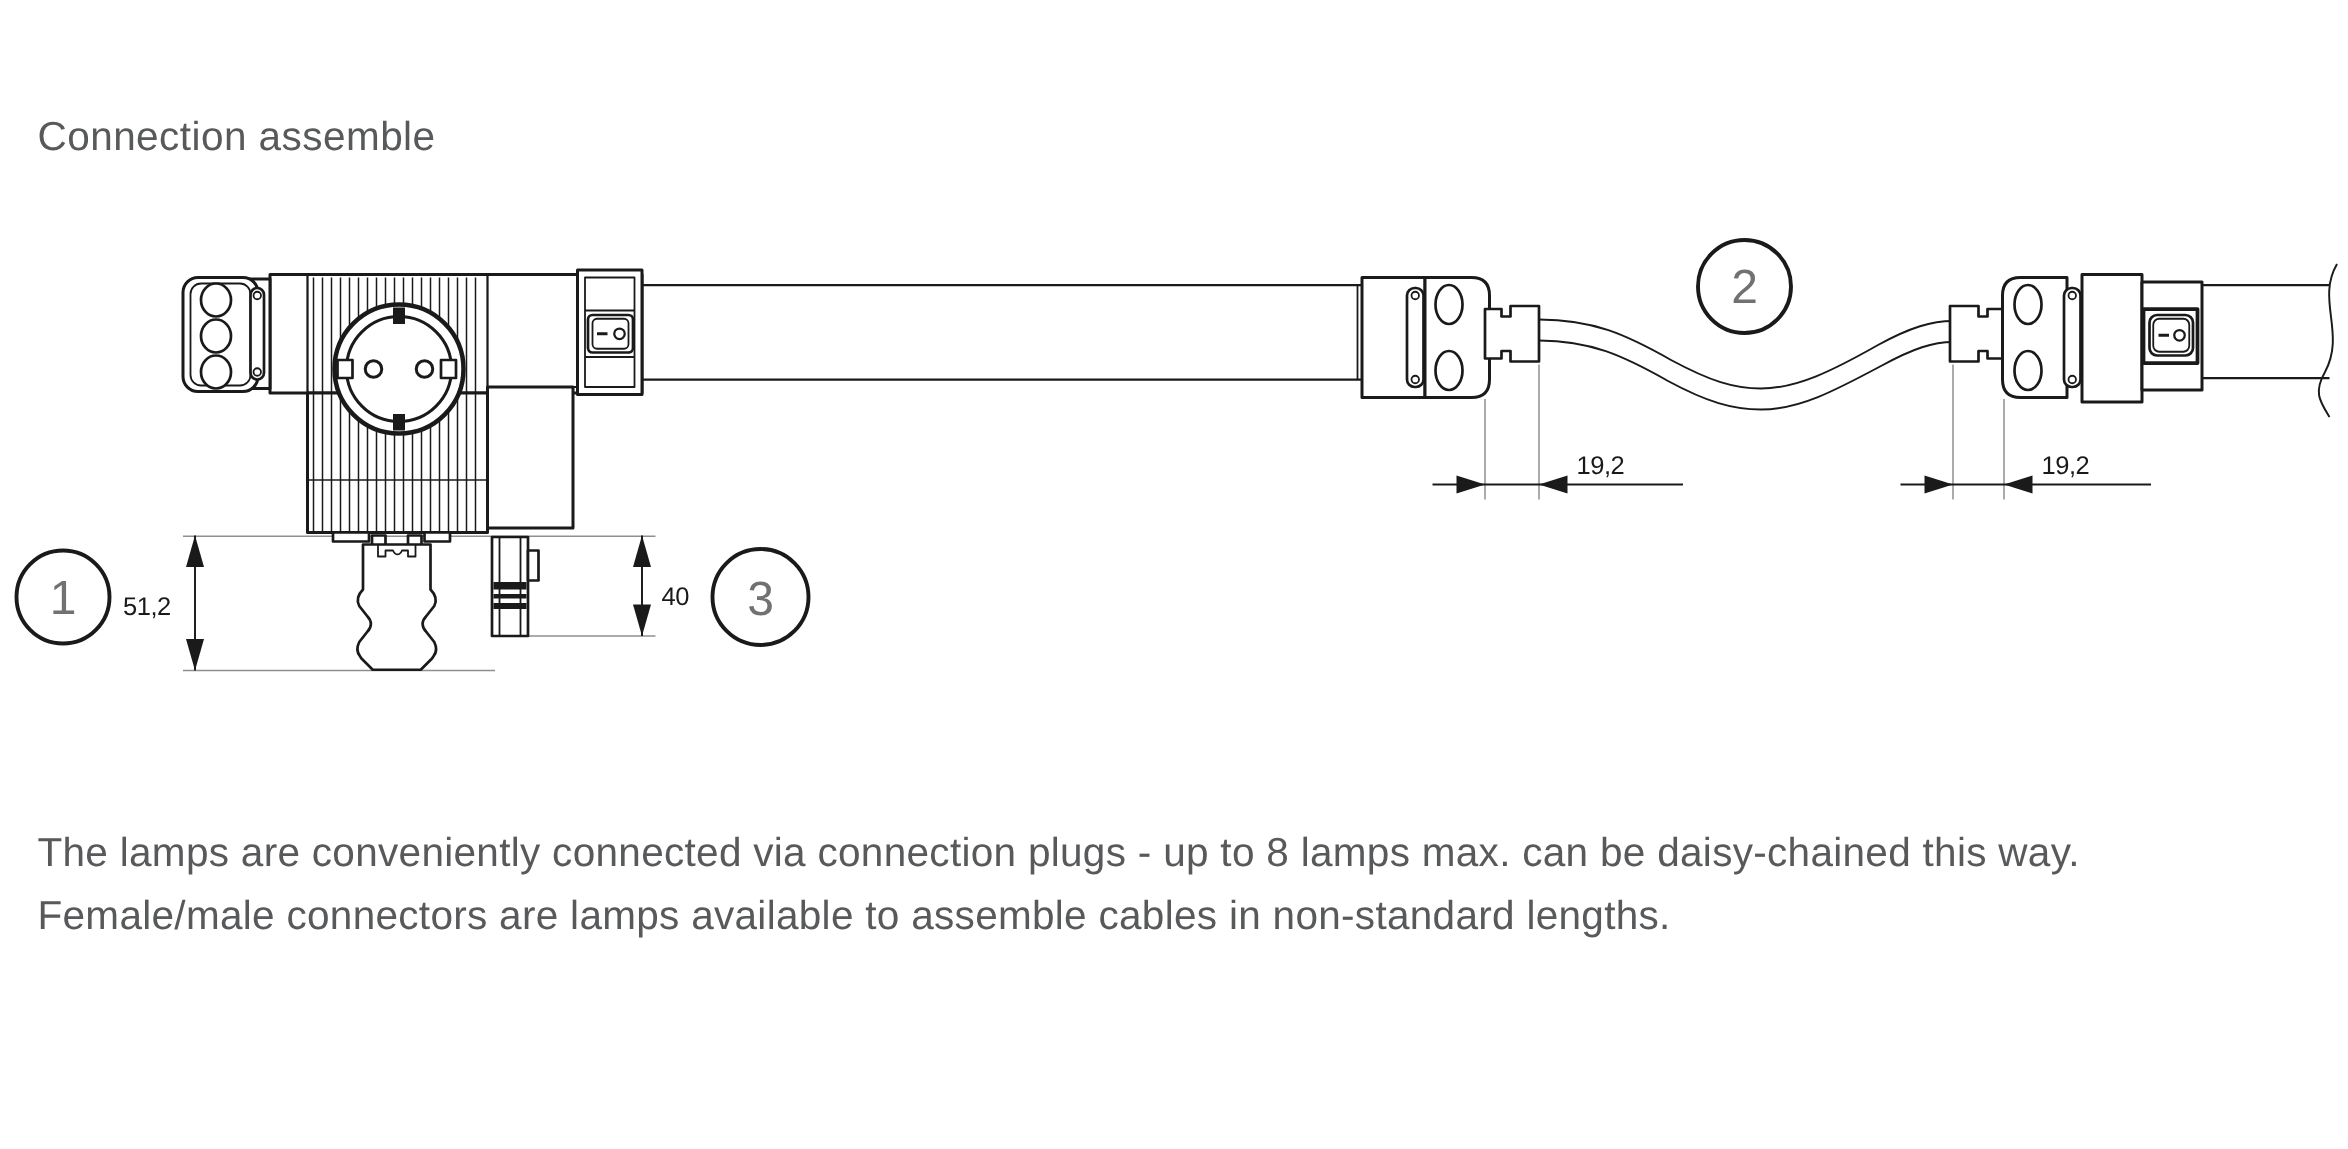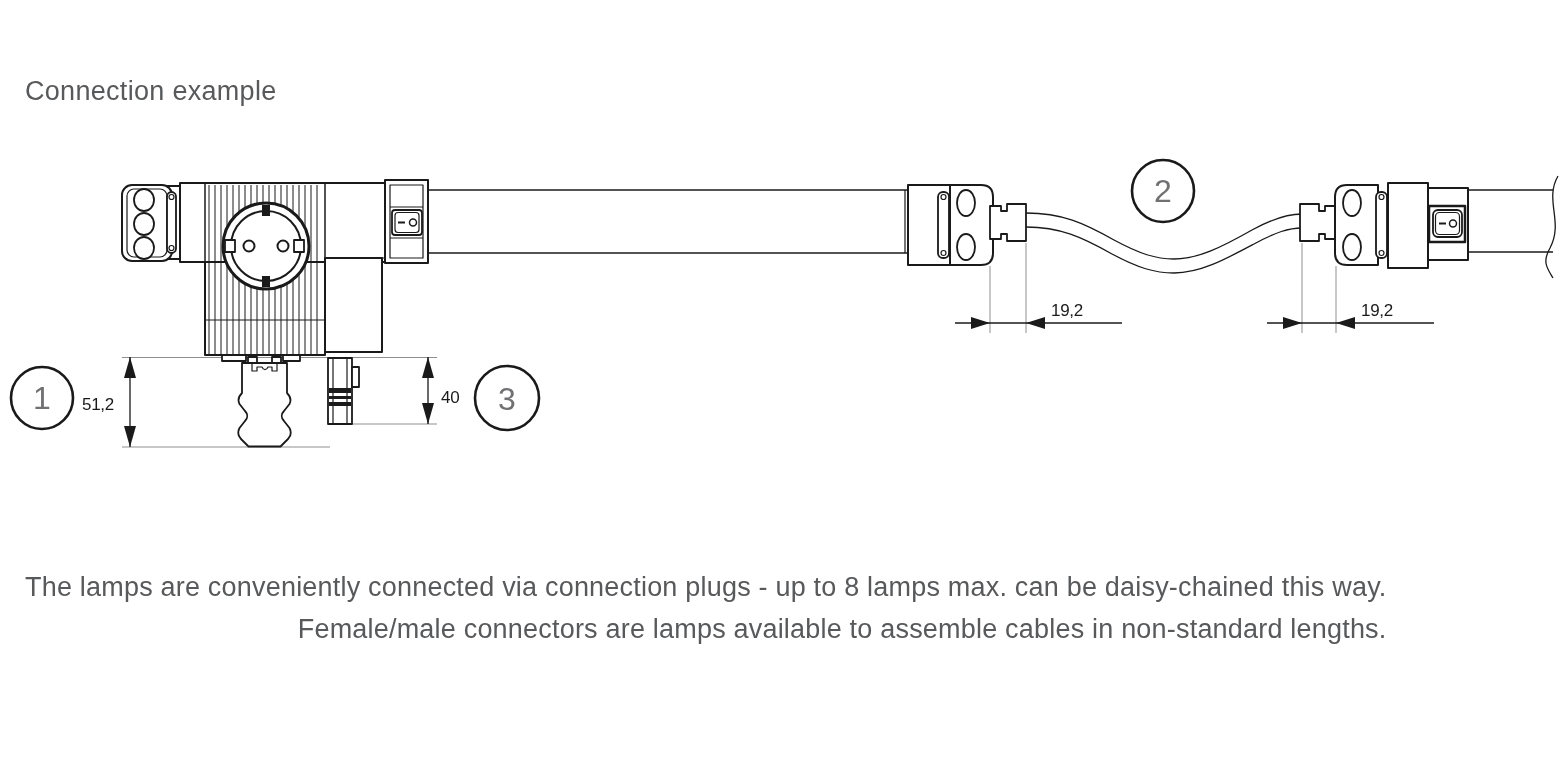--- a/index.html
+++ b/index.html
@@ -6,44 +6,44 @@
   body{
     width:1565px;height:766px;position:relative;overflow:hidden;
     background:#ffffff;
     font-family:"Liberation Sans",sans-serif;
   }
   .title{
     position:absolute;left:25px;top:54px;
     font-size:27px;font-weight:400;color:#58595b;letter-spacing:.3px;
   }
   .desc{
-    position:absolute;left:25px;top:566px;
+    position:absolute;left:25px;top:547px;
     font-size:27px;font-weight:400;color:#58595b;
-    line-height:42px;letter-spacing:.2px;white-space:nowrap;text-align:right;
+    line-height:42px;letter-spacing:.2px;white-space:nowrap;
   }
   svg.diagram{position:absolute;left:0;top:0;}
   
   .o   {fill:#ffffff;stroke:#1a1a1a;stroke-width:2;stroke-linejoin:round;}
   .o25 {fill:#ffffff;stroke:#1a1a1a;stroke-width:2.5;stroke-linejoin:round;}
   .i   {fill:none;stroke:#1a1a1a;stroke-width:1.2;stroke-linejoin:round;}
   .i18 {fill:#ffffff;stroke:#1a1a1a;stroke-width:1.8;stroke-linejoin:round;}
   .ln  {fill:none;stroke:#1a1a1a;stroke-width:1.5;}
   .ln13{fill:none;stroke:#1a1a1a;stroke-width:1.3;}
   .rib {fill:none;stroke:#1a1a1a;stroke-width:1;}
   .ext {fill:none;stroke:#8f8f8f;stroke-width:1;}
   .arr {fill:#1a1a1a;stroke:none;}
   .blk {fill:#1a1a1a;stroke:none;}
   .dim {font-family:"Liberation Sans",sans-serif;font-size:17px;fill:#1a1a1a;letter-spacing:-.3px;}
   .cnum{font-family:"Liberation Sans",sans-serif;font-size:32px;fill:#717174;text-anchor:middle;}
   .ccirc{fill:#ffffff;stroke:#1a1a1a;stroke-width:2.6;}
 </style>
 </head>
 <body>
 
-<h2 class="title">Connection example</h2>
+<h2 class="title">Connection assemble</h2>
 
 <svg class="diagram" width="1565" height="766" viewBox="0 0 1565 766" xmlns="http://www.w3.org/2000/svg">
 
   <g>
     <line class="ext" x1="122" y1="357.5" x2="437" y2="357.5"></line>
     <line class="ext" x1="122" y1="447" x2="330" y2="447"></line>
     <line class="ext" x1="345" y1="424" x2="437" y2="424"></line>
     <line class="ext" x1="990" y1="266" x2="990" y2="333"></line>
     <line class="ext" x1="1026" y1="243" x2="1026" y2="333"></line>
     <line class="ext" x1="1302" y1="243" x2="1302" y2="333"></line>

